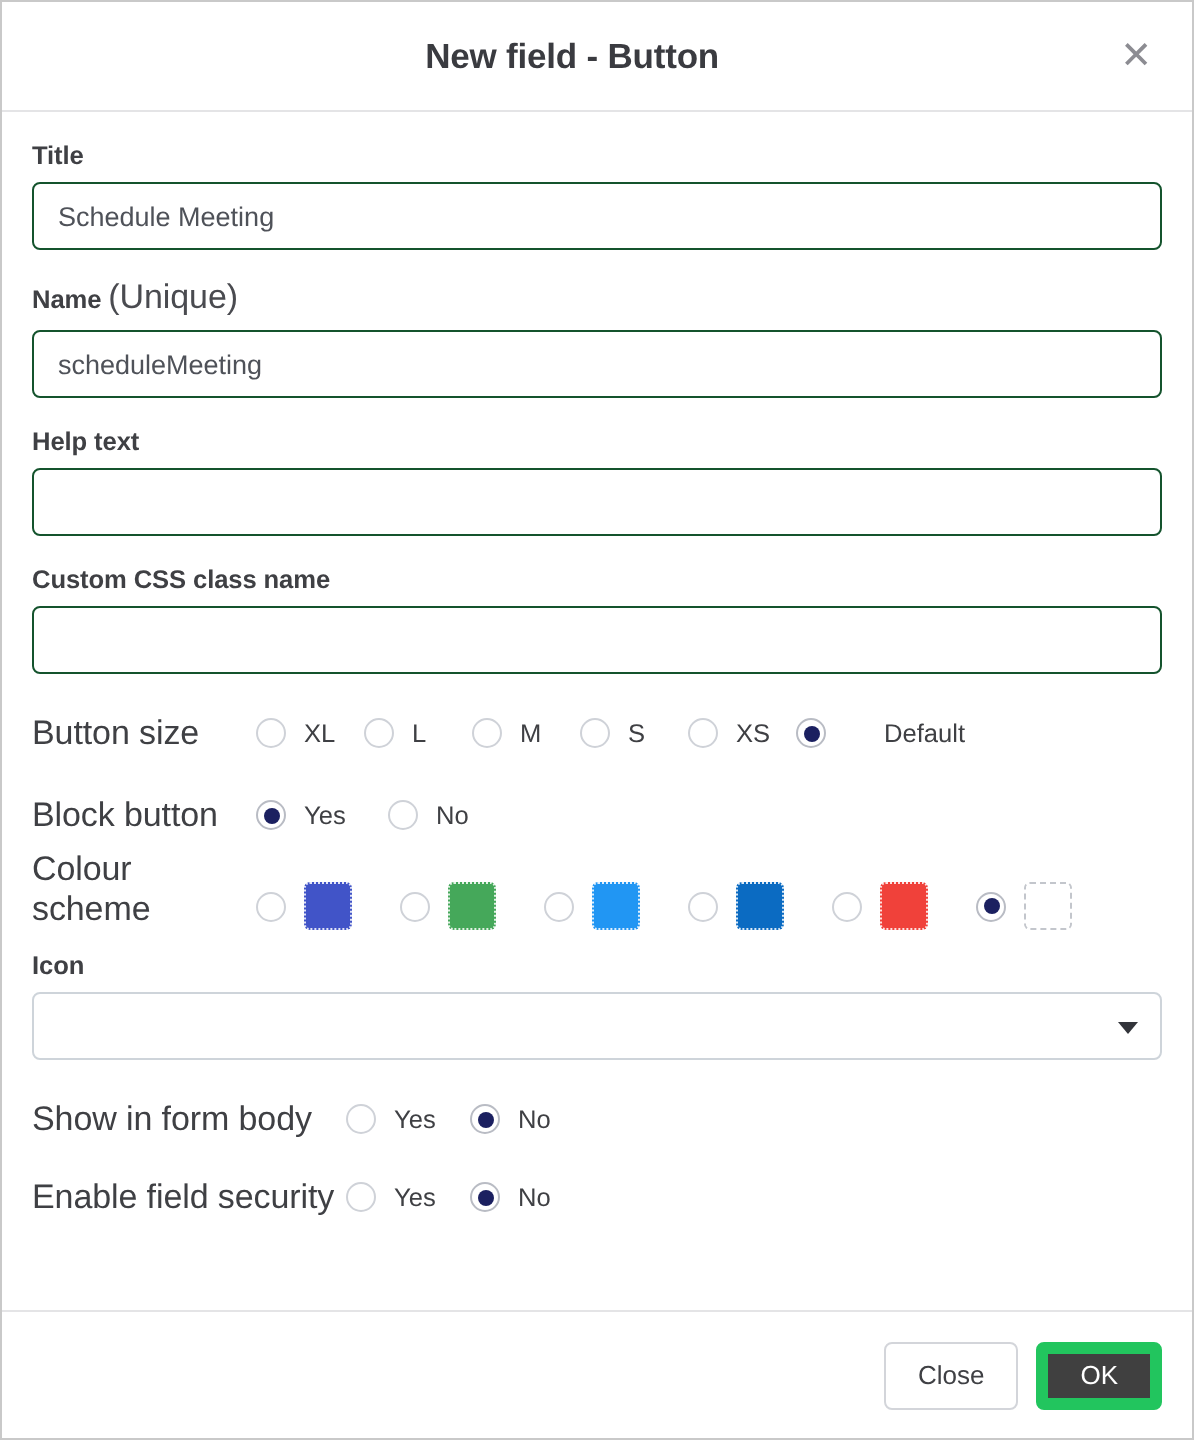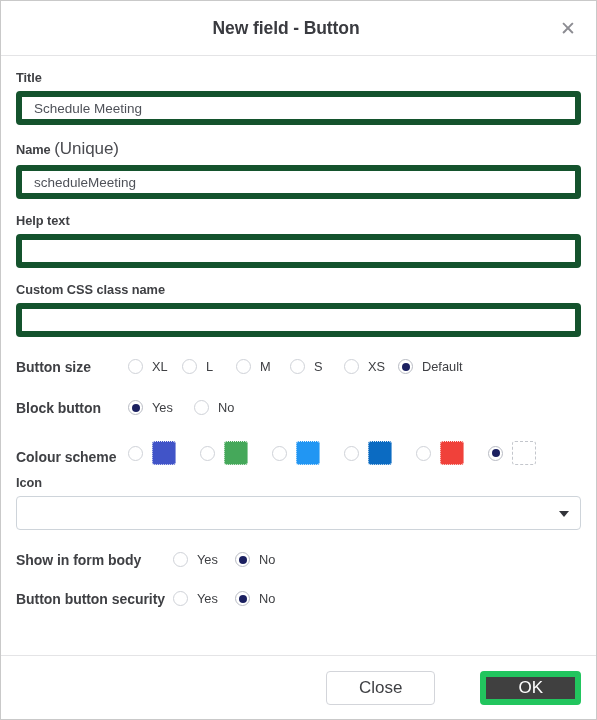--- a/index.html
+++ b/index.html
@@ -72,43 +72,43 @@
     font-weight: normal;
     font-size: 17px;
     color: #4a4b50;
   }
 
   .text-input {
     box-sizing: border-box;
     display: block;
     width: 100%;
     height: 34px;
-    border: 6px solid #14532d;
+    border: 1px solid #14532d;
     border-radius: 4px;
     background: #ffffff;
     font-family: "Liberation Sans", sans-serif;
     font-size: 13.5px;
     color: #4f5259;
     padding: 0 12px;
     outline: none;
     margin-bottom: 14px;
   }
   .text-input::placeholder { color: #9ea3ab; }
 
   
   .radio-row {
     display: flex;
     align-items: center;
     height: 31px;
     margin-bottom: 8px;
   }
   .radio-row.size-row { margin-bottom: 10px; }
   .row-label {
-    font-size: 14px;
-    font-weight: bold;
+    font-size: 17px;
+    font-weight: normal;
     color: #3f4044;
     letter-spacing: -0.05px;
   }
   .row-label.w-col { width: 112px; flex: 0 0 112px; }
   .row-label.w-col-wide { width: 157px; flex: 0 0 157px; }
 
   .radio-opt {
     display: flex;
     align-items: flex-start;
     cursor: pointer;
@@ -212,26 +212,25 @@
     border-top: 1px solid #e4e4e6;
     display: flex;
     align-items: center;
     justify-content: flex-end;
     padding: 0 15px;
     gap: 9px;
   }
   .btn {
     box-sizing: border-box;
     font-family: "Liberation Sans", sans-serif;
-    font-size: 17px;
+    font-size: 13px;
     border-radius: 4px;
     height: 34px;
     cursor: pointer;
-    padding: 0 32px;
-    margin-left: 36px;
+    padding: 0 16px;
   }
   .btn-close {
     background: #ffffff;
     border: 1px solid #d3d5da;
     color: #3f4044;
     min-width: 64px;
   }
   .btn-ok {
     background: #404040;
     border: 6px solid #22c55e;
@@ -289,21 +288,21 @@
         <span class="radio-text">M</span>
       </div>
       <div class="radio-opt sz">
         <span class="radio"></span>
         <span class="radio-text">S</span>
       </div>
       <div class="radio-opt sz">
         <span class="radio"></span>
         <span class="radio-text">XS</span>
       </div>
-      <div class="radio-opt sz" style="width:auto;">
+      <div class="radio-opt sz" style="width:auto;gap:20px;">
         <span class="radio checked"></span>
         <span class="radio-text">Default</span>
       </div>
     </div>
 
     <div class="radio-row">
       <div class="row-label w-col">Block button</div>
       <div class="radio-opt yn">
         <span class="radio checked"></span>
         <span class="radio-text">Yes</span>
@@ -356,21 +355,21 @@
         <span class="radio"></span>
         <span class="radio-text">Yes</span>
       </div>
       <div class="radio-opt yn2">
         <span class="radio checked"></span>
         <span class="radio-text">No</span>
       </div>
     </div>
 
     <div class="radio-row">
-      <div class="row-label w-col-wide">Button button security</div>
+      <div class="row-label w-col-wide">Enable field security</div>
       <div class="radio-opt yn2">
         <span class="radio"></span>
         <span class="radio-text">Yes</span>
       </div>
       <div class="radio-opt yn2">
         <span class="radio checked"></span>
         <span class="radio-text">No</span>
       </div>
     </div>
 

